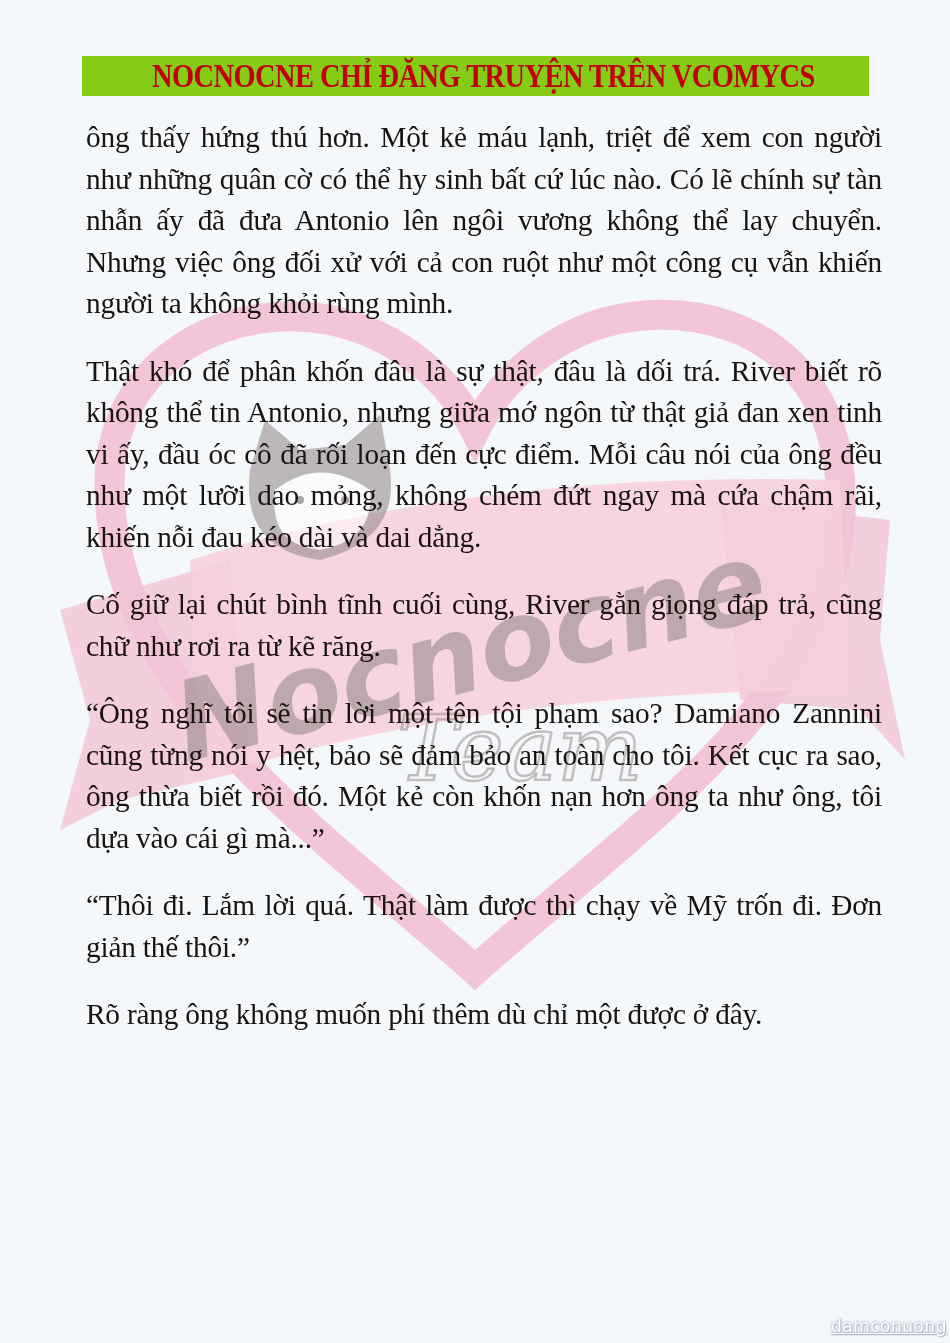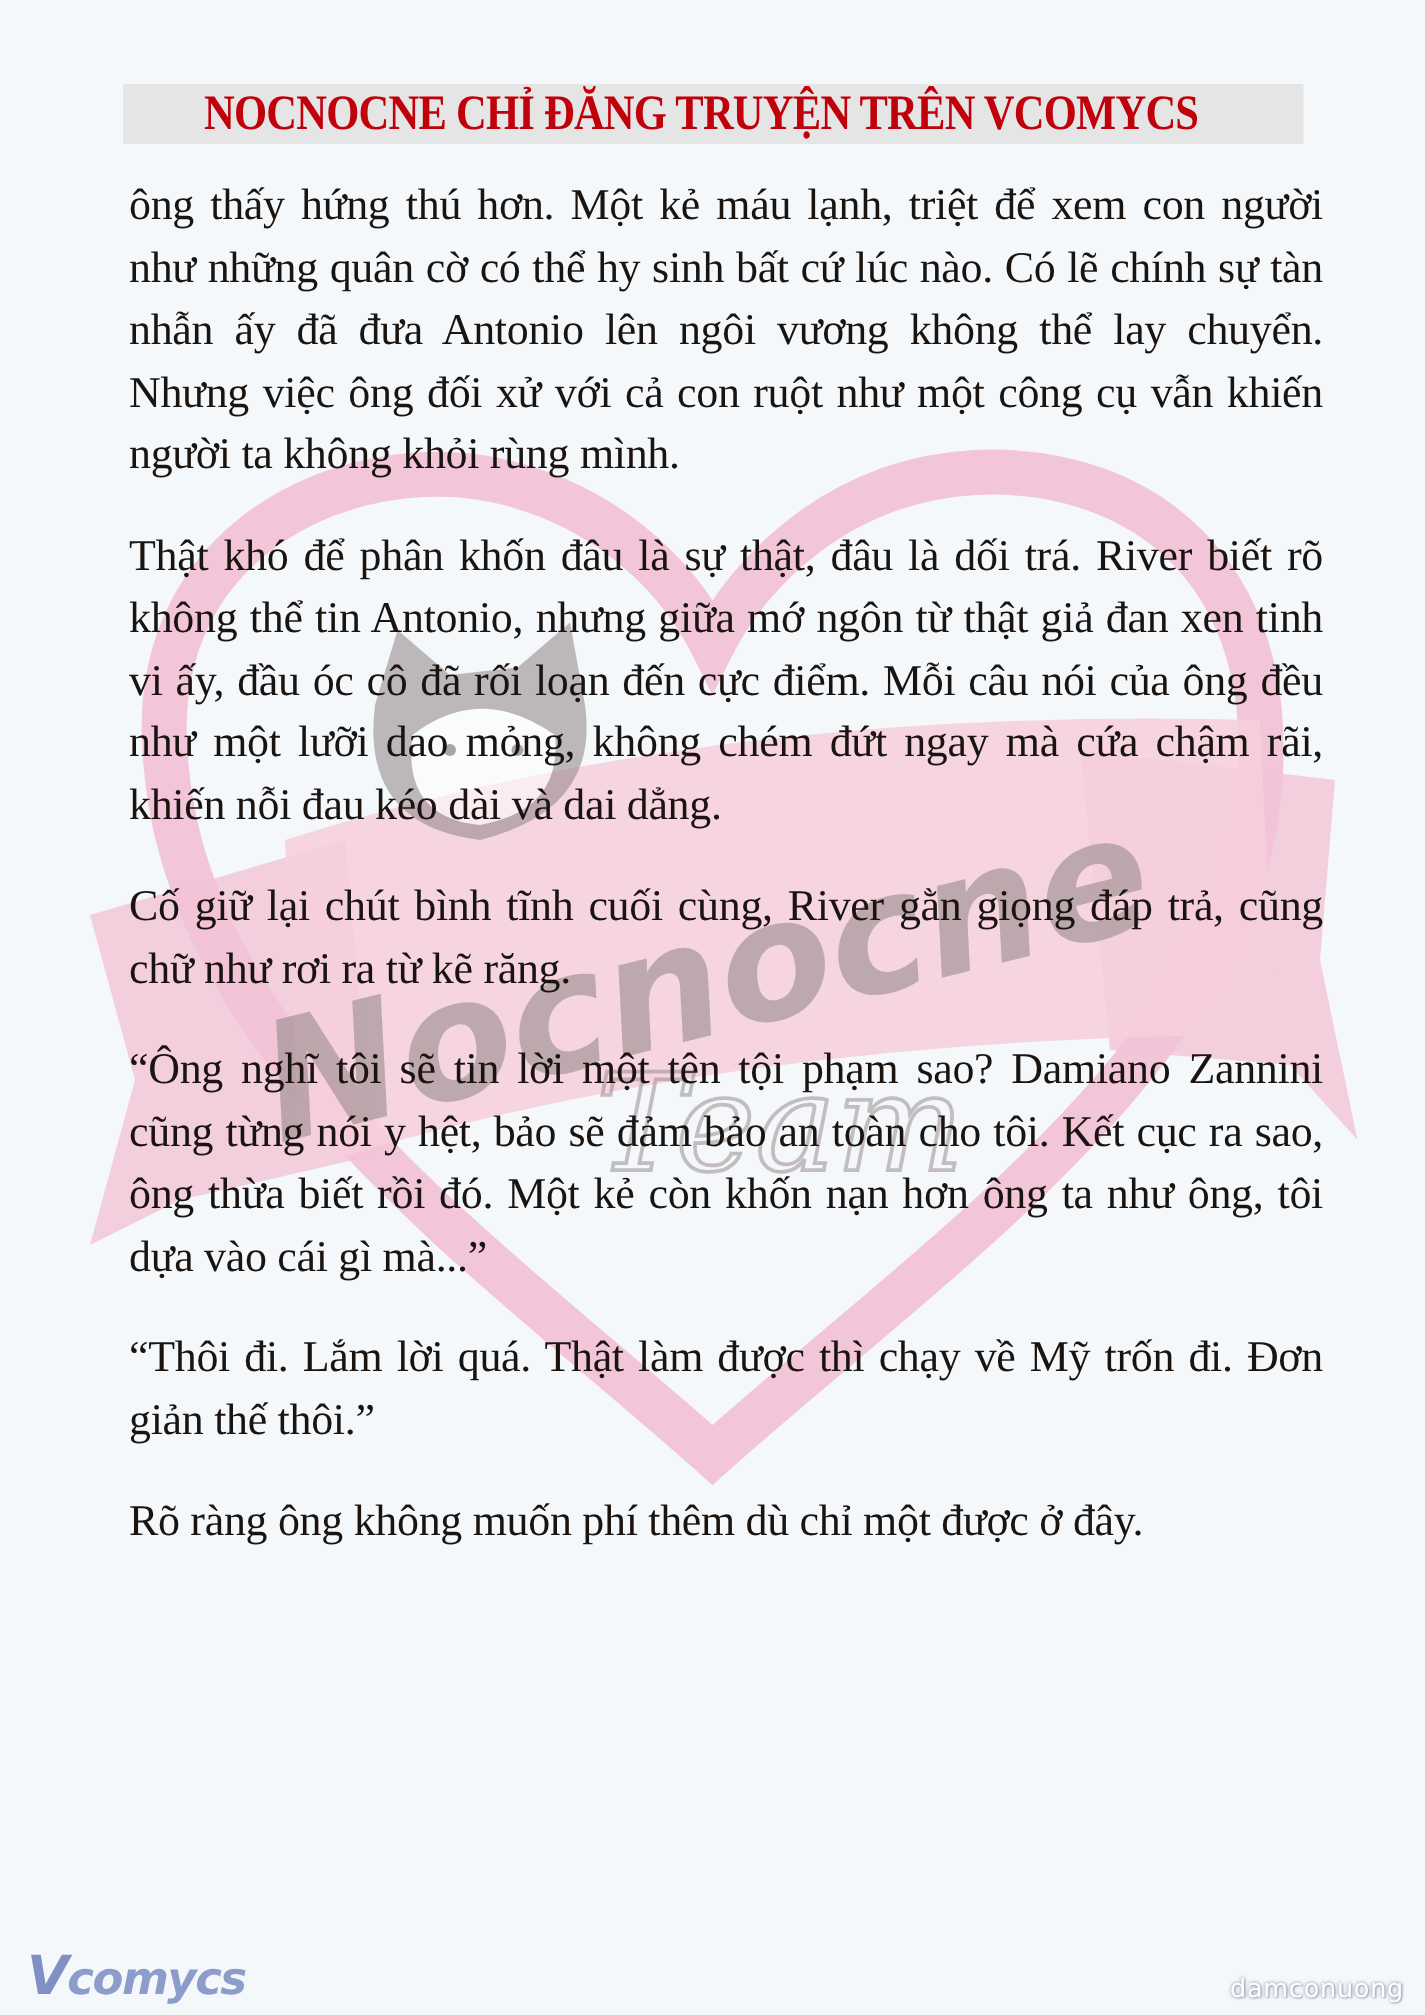--- a/index.html
+++ b/index.html
@@ -9,22 +9,22 @@
       font-family: "DejaVu Serif", "Liberation Serif", serif;
     }
     .page { position: absolute; inset: 0; }
 
     
     .wm { position: absolute; left: 0; top: 0; width: 950px; height: 1343px; pointer-events: none; }
 
     
     .banner {
       position: absolute; left: 82px; top: 56px; width: 787px; height: 40px;
-      background: #e5e5e5;
-      display: flex; align-items: center; justify-content: flex-start;
+      background: #84cc16;
+      display: flex; align-items: center; justify-content: flex-end;
     }
     .banner-text {
       font-family: "Liberation Serif", "DejaVu Serif", serif;
       font-weight: bold; font-size: 33px; color: #c0000a;
       letter-spacing: -0.6px; white-space: nowrap;
       transform: scaleX(0.86); transform-origin: center;
     }
 
     
     .content {
@@ -40,24 +40,25 @@
     }
 
     
     .logo-vcomycs {
       position: absolute; left: 18px; top: 1297px;
       font-family: "DejaVu Sans", sans-serif; font-style: italic; font-weight: bold;
       font-size: 30px; color: #8c9ccb; letter-spacing: -1px;
     }
     .logo-vcomycs .v { font-size: 36px; color: #7f91c4; }
     .logo-damconuong {
-      position: absolute; right: 14px; top: 1316px;
+      position: absolute; right: 3px; top: 1316px;
       font-family: "DejaVu Sans", sans-serif; font-size: 17px;
       color: #ffffff; letter-spacing: 0.5px;
       text-shadow: 0 0 2px #a9b0c4, 0 0 3px #a9b0c4, 1px 1px 1px #b4bccc;
+      text-decoration: underline;
     }
   </style>
 </head>
 <body>
 
 <div class="page">
 
   <svg class="wm" viewBox="0 0 950 1343" xmlns="http://www.w3.org/2000/svg">
 
     <path d="M475 970 C 330 840, 120 700, 110 500 C 100 360, 230 300, 330 320 C 400 335, 450 380, 475 430
@@ -86,18 +87,15 @@
 
   <div class="content">
     <p class="para">ông thấy hứng thú hơn. Một kẻ máu lạnh, triệt để xem con người như những quân cờ có thể hy sinh bất cứ lúc nào. Có lẽ chính sự tàn nhẫn ấy đã đưa Antonio lên ngôi vương không thể lay chuyển. Nhưng việc ông đối xử với cả con ruột như một công cụ vẫn khiến người ta không khỏi rùng mình.</p>
     <p class="para">Thật khó để phân khốn đâu là sự thật, đâu là dối trá. River biết rõ không thể tin Antonio, nhưng giữa mớ ngôn từ thật giả đan xen tinh vi ấy, đầu óc cô đã rối loạn đến cực điểm. Mỗi câu nói của ông đều như một lưỡi dao mỏng, không chém đứt ngay mà cứa chậm rãi, khiến nỗi đau kéo dài và dai dẳng.</p>
     <p class="para">Cố giữ lại chút bình tĩnh cuối cùng, River gằn giọng đáp trả, cũng chữ như rơi ra từ kẽ răng.</p>
     <p class="para">“Ông nghĩ tôi sẽ tin lời một tên tội phạm sao? Damiano Zannini cũng từng nói y hệt, bảo sẽ đảm bảo an toàn cho tôi. Kết cục ra sao, ông thừa biết rồi đó. Một kẻ còn khốn nạn hơn ông ta như ông, tôi dựa vào cái gì mà...”</p>
     <p class="para">“Thôi đi. Lắm lời quá. Thật làm được thì chạy về Mỹ trốn đi. Đơn giản thế thôi.”</p>
     <p class="para">Rõ ràng ông không muốn phí thêm dù chỉ một được ở đây.</p>
   </div>
 
-  <div class="logo-vcomycs">
-    <span class="v">V</span><span>comycs</span>
-  </div>
   <div class="logo-damconuong">damconuong</div>
 
 </div>
 
 </body></html>

